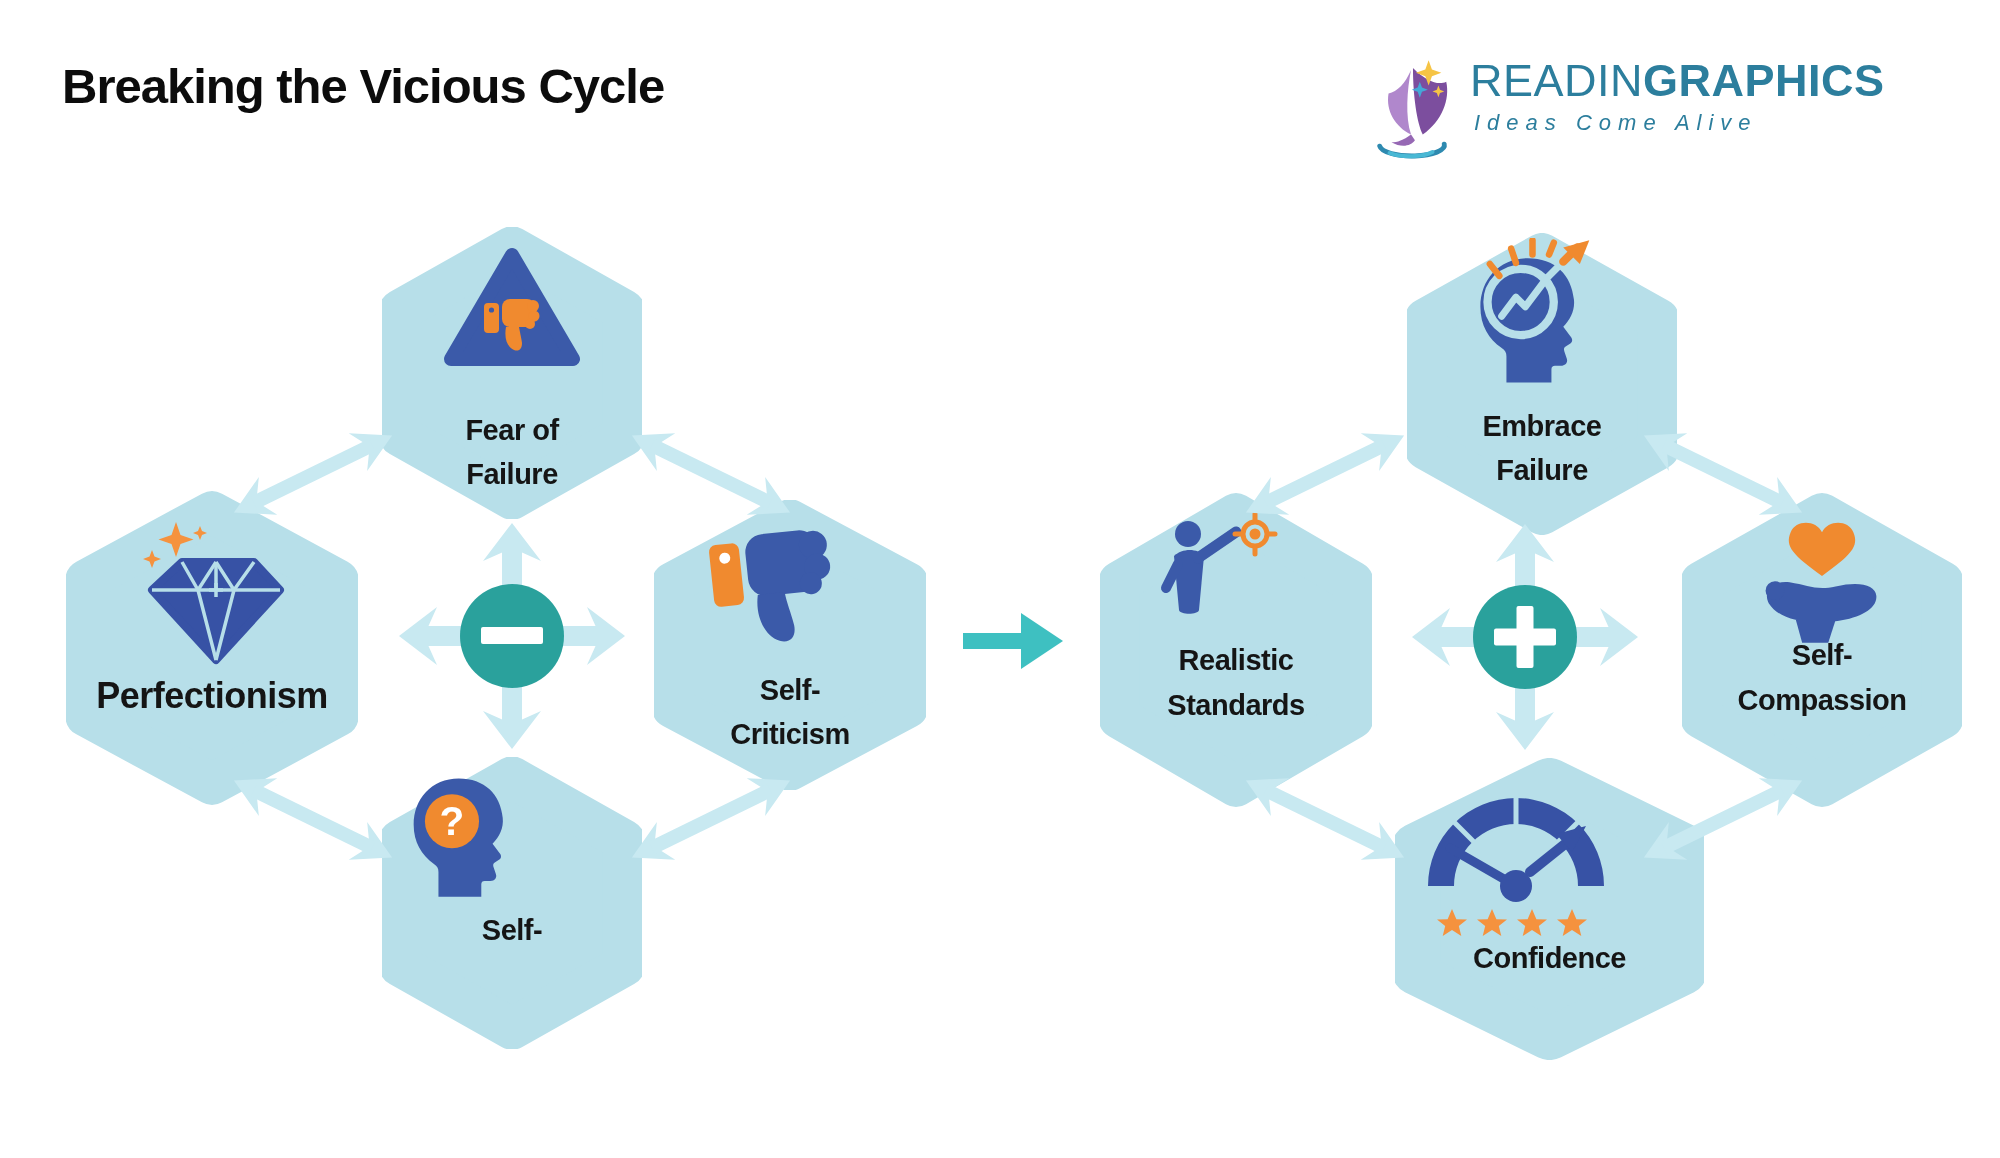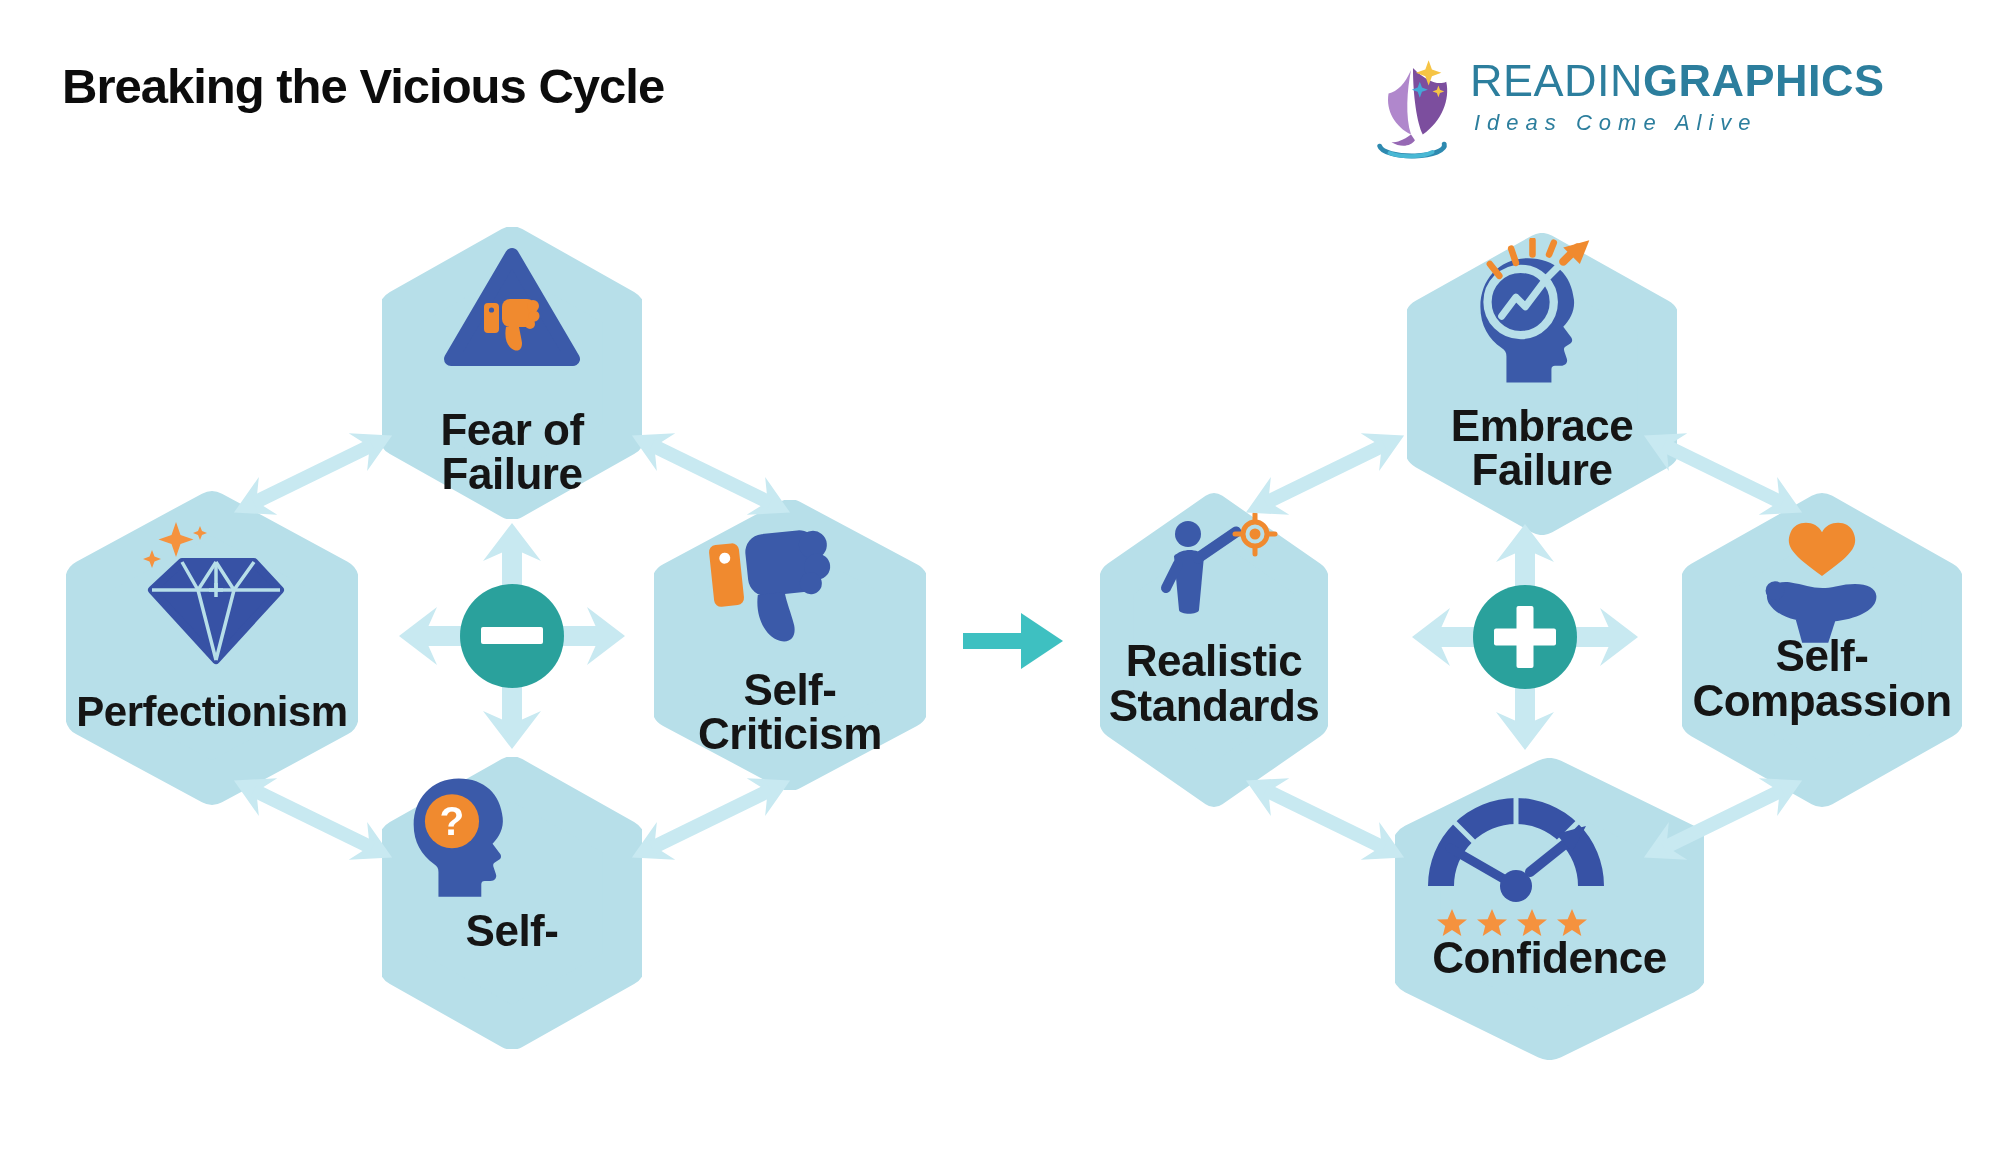--- a/index.html
+++ b/index.html
@@ -13,21 +13,21 @@
   .brand{font-size:45px;color:#2C7E9D;letter-spacing:0.5px;line-height:1.1;white-space:nowrap;}
   .brand .thin{font-weight:400;}
   .brand .bold{font-weight:800;}
   .tagline{font-size:22px;font-style:italic;color:#2C7E9D;letter-spacing:7px;margin-top:4px;
            padding-left:4px;white-space:nowrap;}
   
   .node{position:absolute;}
   .hexbg{position:absolute;left:0;top:0;width:100%;height:100%;}
   .node .icon{position:absolute;}
   .label{position:absolute;left:0;right:0;text-align:center;color:#151515;
-         font-weight:700;font-size:44px;line-height:44px;letter-spacing:-0.5px;}
+         font-weight:700;font-size:29px;line-height:44px;letter-spacing:-0.5px;}
   .label span{display:block;}
   .abs{position:absolute;}
   .diag{position:absolute;width:180px;height:48px;}
 </style>
 </head>
 <body>
 
 <div class="stage">
 
   <svg width="0" height="0" style="position:absolute" aria-hidden="true">
@@ -146,21 +146,21 @@
           <path d="M60,70 L78,140 M96,70 L78,140"></path>
           <path d="M78,42 V70"></path>
           <path d="M78,63 V77 M71,70 H85"></path>
         </g>
         <g fill="#F5923E">
           <path d="M38,2 l4.5,13 13,4.5 -13,4.5 -4.5,13 -4.5,-13 -13,-4.5 13,-4.5 Z"></path>
           <path d="M14,30 l2.5,6.5 6.5,2.5 -6.5,2.5 -2.5,6.5 -2.5,-6.5 -6.5,-2.5 6.5,-2.5 Z"></path>
           <path d="M62,6 l2,5 5,2 -5,2 -2,5 -2,-5 -5,-2 5,-2 Z"></path>
         </g>
       </svg>
-      <div class="label" style="top:200px;font-size:42px">
+      <div class="label" style="top:184px;font-size:36px">
         <span>Perfectionism</span>
           <span></span>
       </div>
     </div>
 
     <svg class="abs" style="left:397px;top:521px" width="230" height="230" viewBox="0 0 230 230">
       <use href="#cross-arrows" fill="#C8E9F1"></use>
       <g>
         <circle cx="115" cy="115" r="52" fill="#2AA19C"></circle>
         <rect x="84" y="106" width="62" height="17" rx="2" fill="#ffffff"></rect>
@@ -258,21 +258,21 @@
           <use href="#star5" transform="translate(106,134)"></use>
           <use href="#star5" transform="translate(146,134)"></use>
         </g>
       </svg>
       <div class="label" style="top:178px">
         <span>Confidence</span>
           <span></span>
       </div>
     </div>
 
-    <div class="node" style="left:1100px;top:492px;width:228px;height:316px">
+    <div class="node" style="left:1100px;top:492px;width:272px;height:316px">
       <svg class="hexbg" viewBox="0 0 280 316" preserveAspectRatio="none">
         <polygon points="140,22.1 260.4,90.1 260.4,225.9 140,293.9 19.6,225.9 19.6,90.1" fill="#B7DFE9" stroke="#B7DFE9" stroke-width="42" stroke-linejoin="round"></polygon>
       </svg>
       <svg class="icon" style="left:58px;top:20px" width="125" height="125" viewBox="0 0 125 125">
         <g fill="#3B5AA9">
           <circle cx="30" cy="22" r="13"></circle>
           <path d="M16,44 C24,36 40,36 46,44 L41,98 C40,103 22,103 21,98 Z"></path>
         </g>
         <line x1="40" y1="46" x2="78" y2="20" stroke="#3B5AA9" stroke-width="11" stroke-linecap="round"></line>
         <line x1="20" y1="52" x2="8" y2="76" stroke="#3B5AA9" stroke-width="10" stroke-linecap="round"></line>

